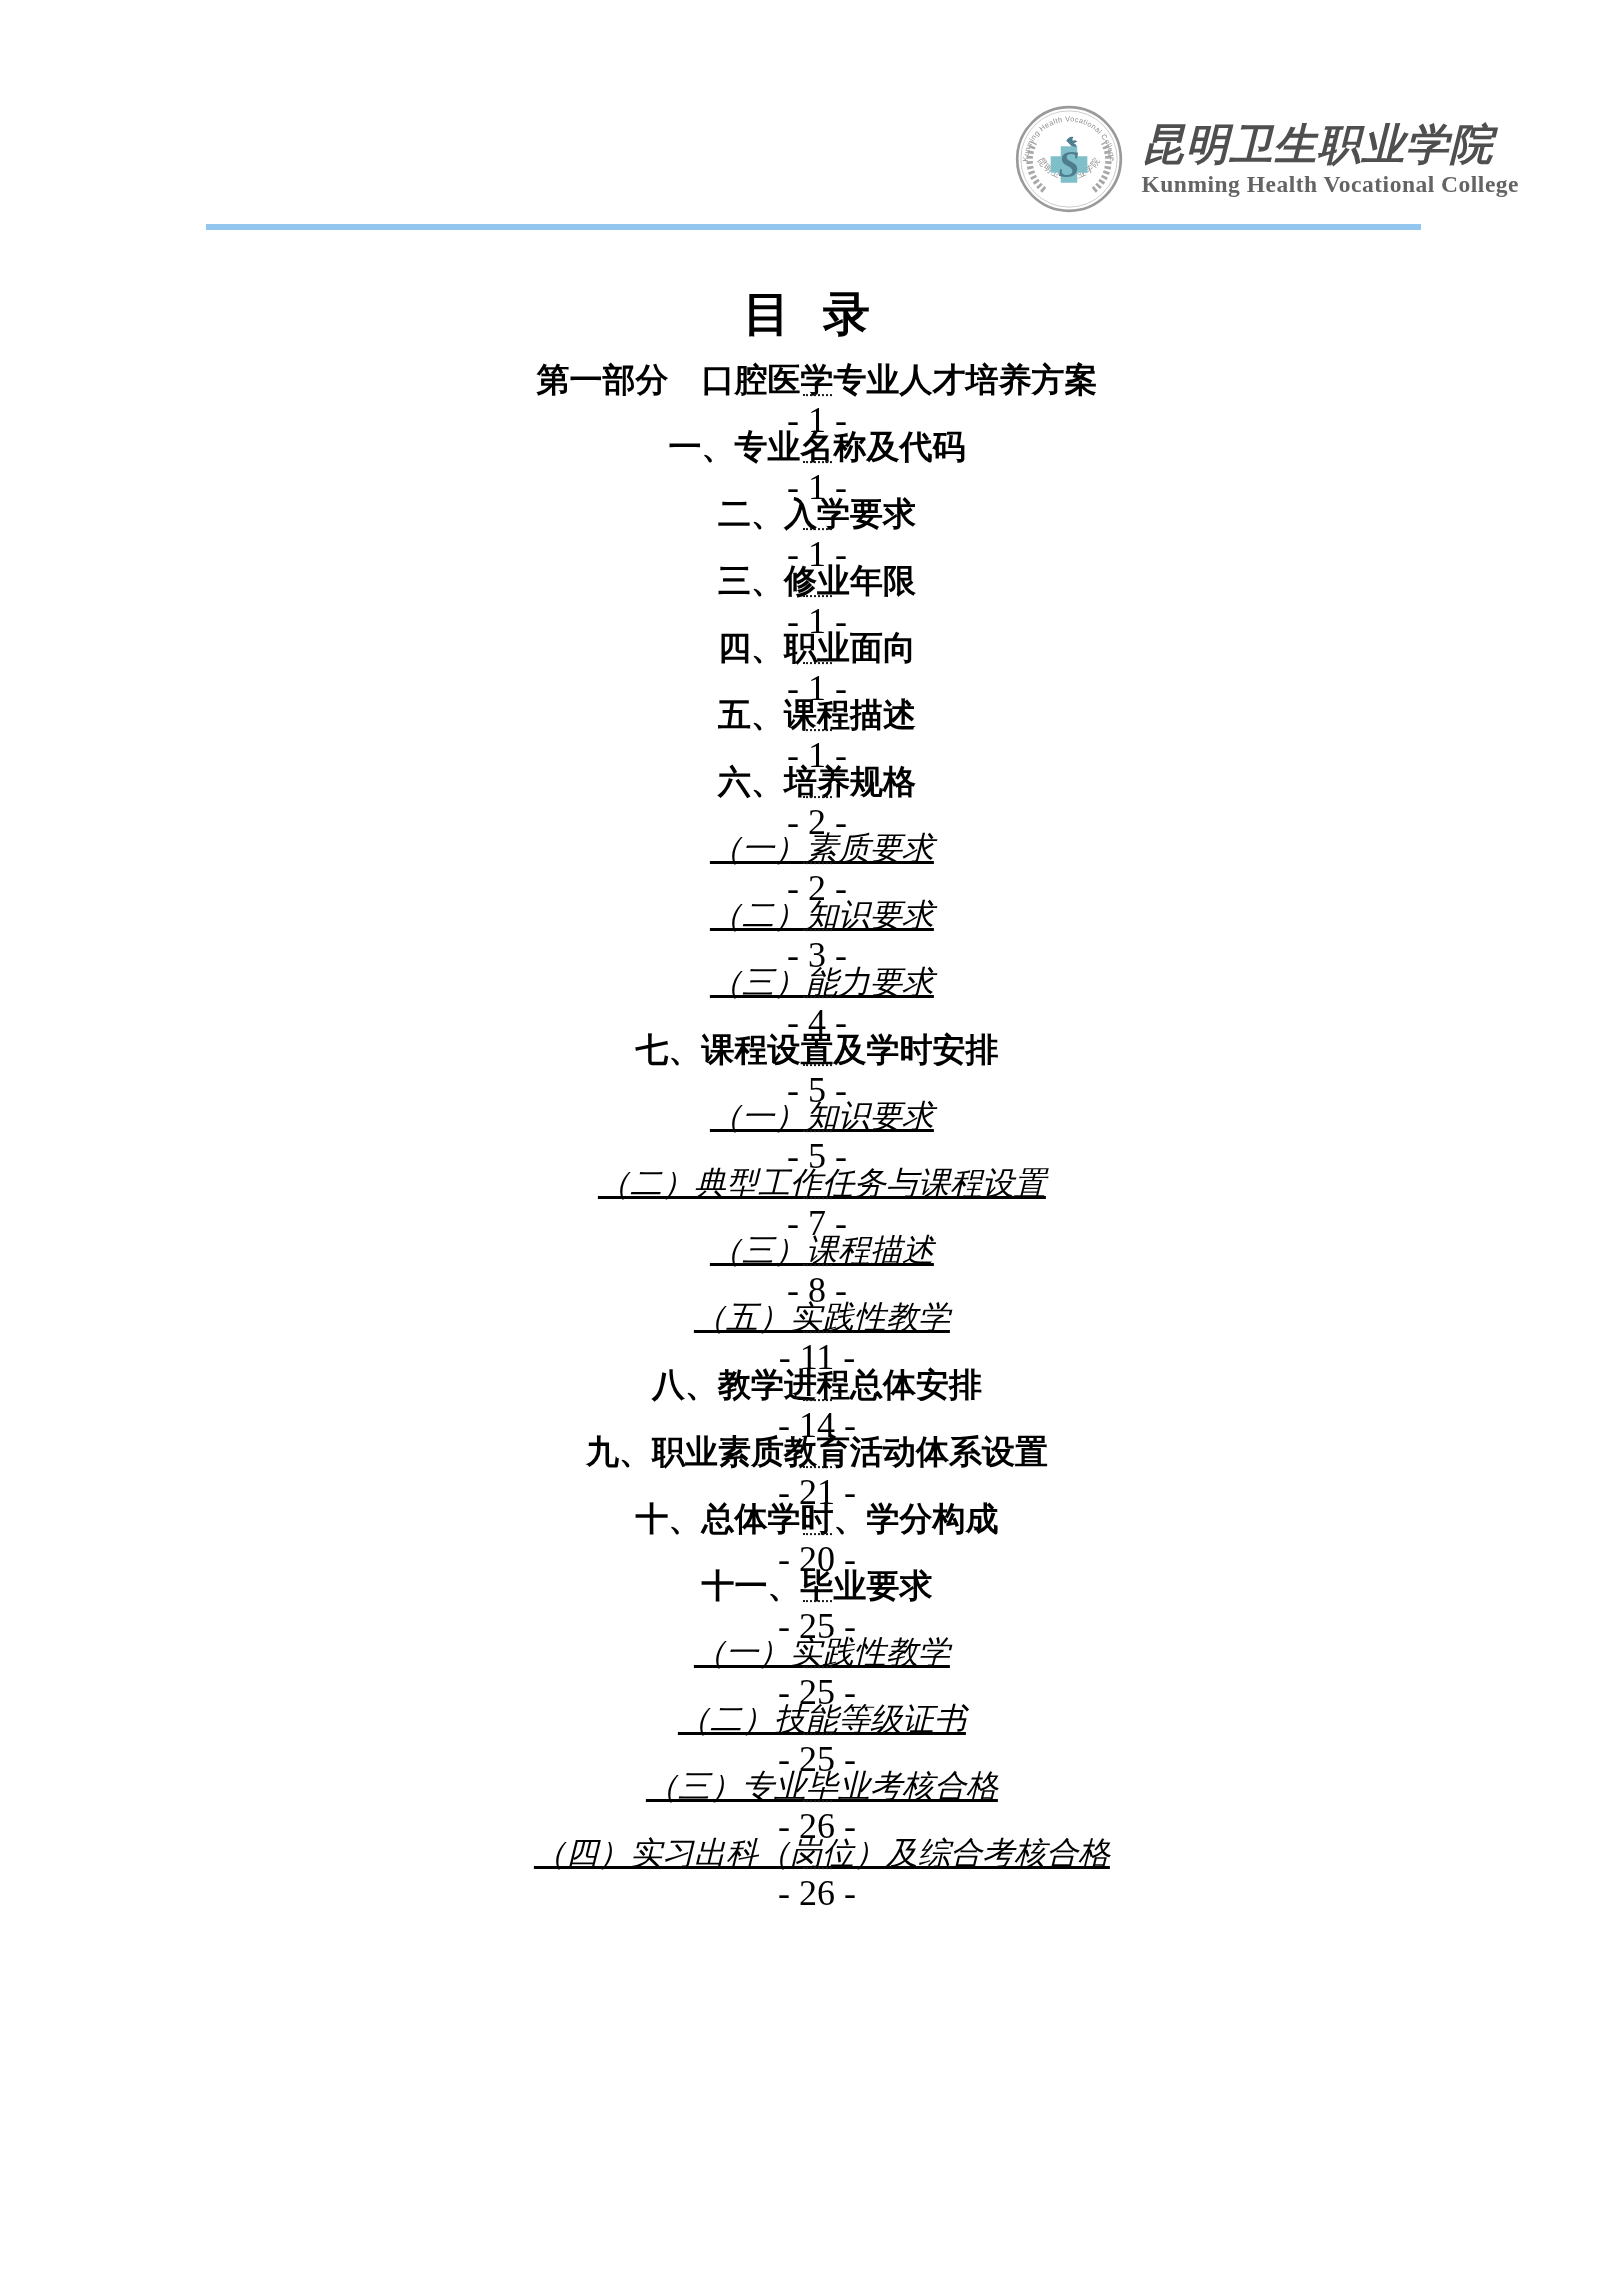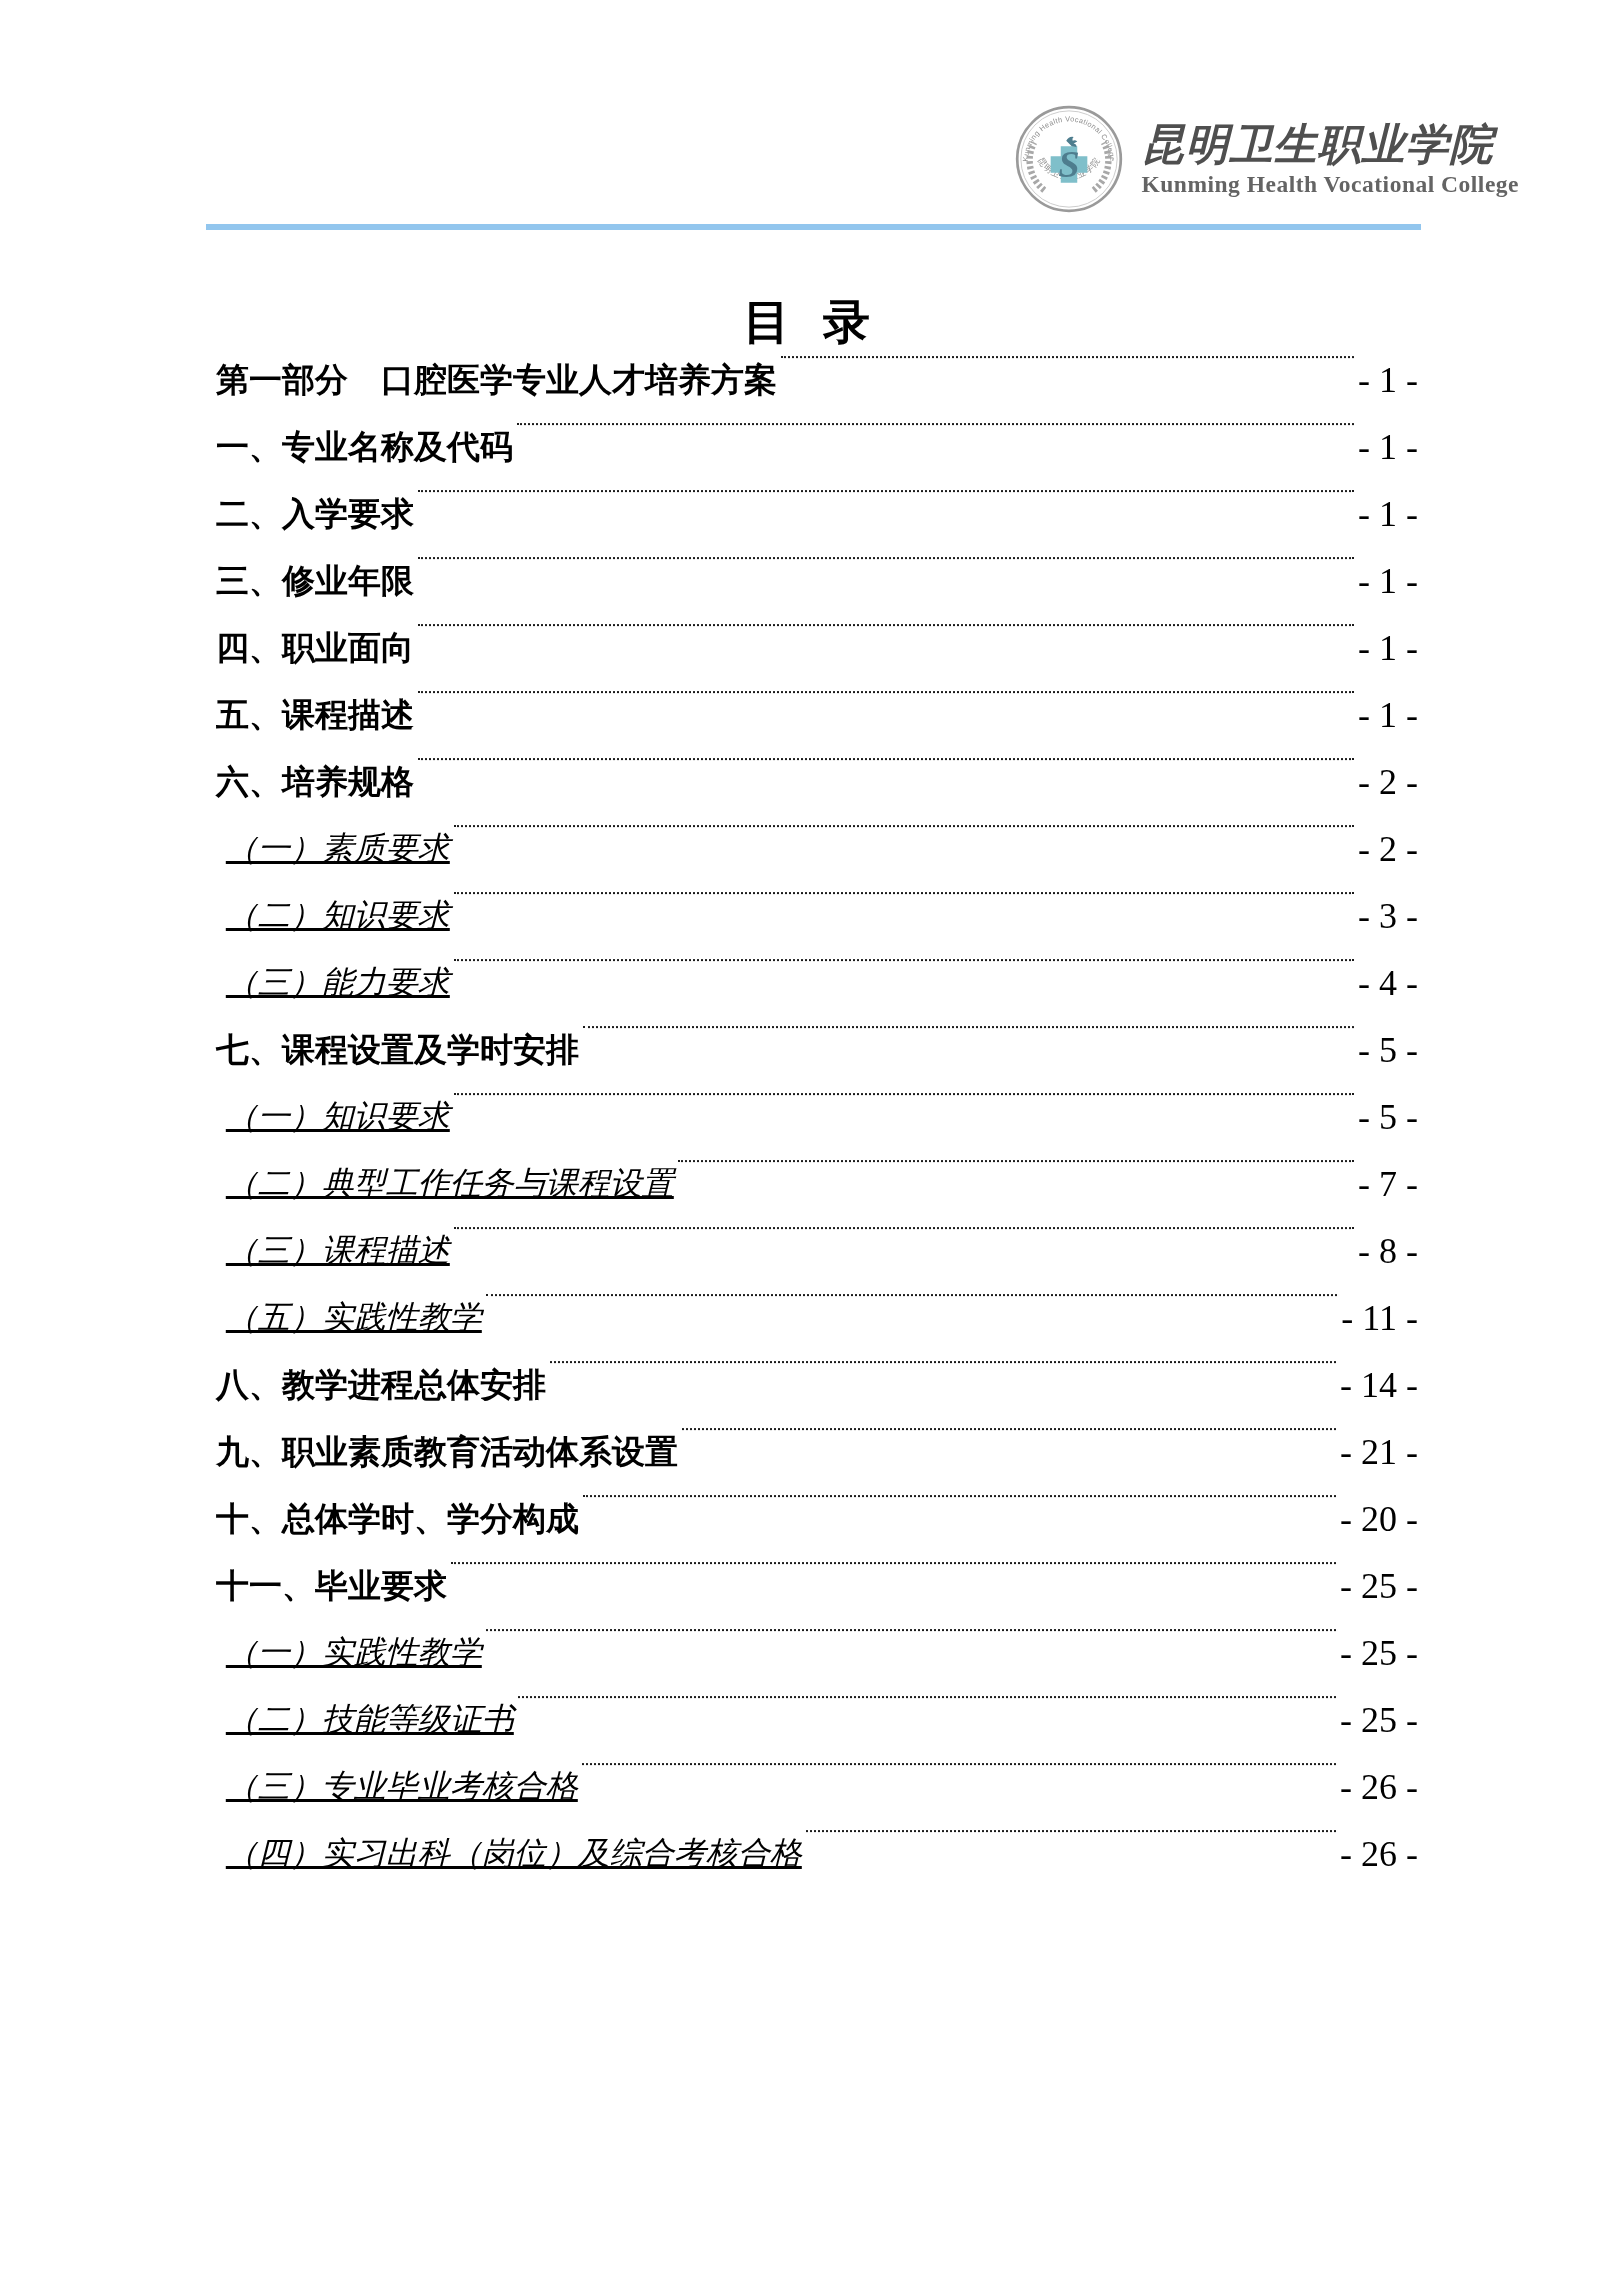--- a/index.html
+++ b/index.html
@@ -50,43 +50,44 @@
     top: 224px;
     left: 206px;
     width: 1215px;
     height: 5.9px;
     background: #92c6ee;
   }
 
   
   .toc-title {
     position: absolute;
-    top: 296px;
+    top: 288px;
     left: 206px;
     width: 1211px;
     text-align: center;
     font-size: 47px;
     font-weight: 700;
     letter-spacing: 9.8px;
     color: #000;
     line-height: 1.1;
     white-space: nowrap;
   }
   .toc-list {
     position: absolute;
     top: 361px;
     left: 216px;
     width: 1202px;
   }
   .toc-row {
     display: flex;
-    align-items: flex-start;
+    align-items: center;
     height: 67px;
     padding-bottom: 8.8px;
     cursor: pointer;
+    flex-direction: column;
   }
   .toc-label {
     white-space: nowrap;
     color: #000;
   }
   .toc-row.level-part .toc-label,
   .toc-row.level-section .toc-label {
     font-family: "Liberation Sans", "DejaVu Sans", sans-serif;
     font-weight: 700;
     font-size: 33px;

